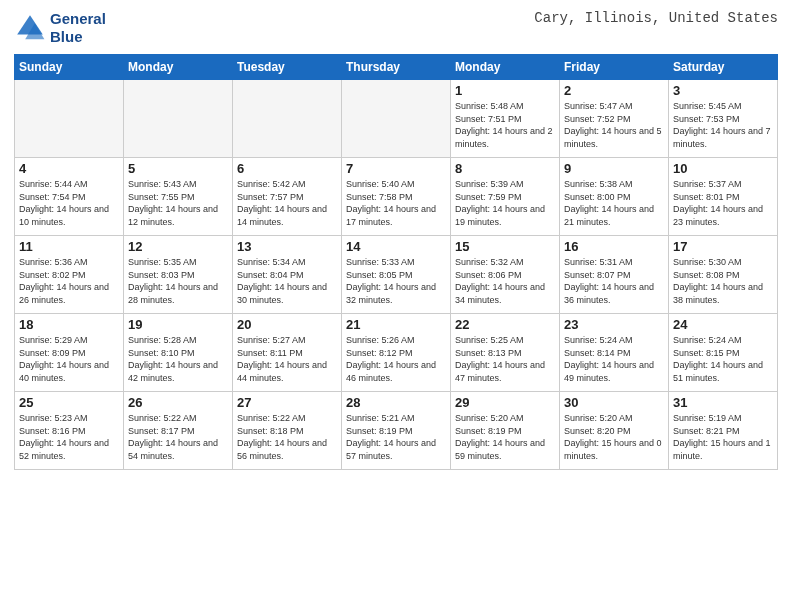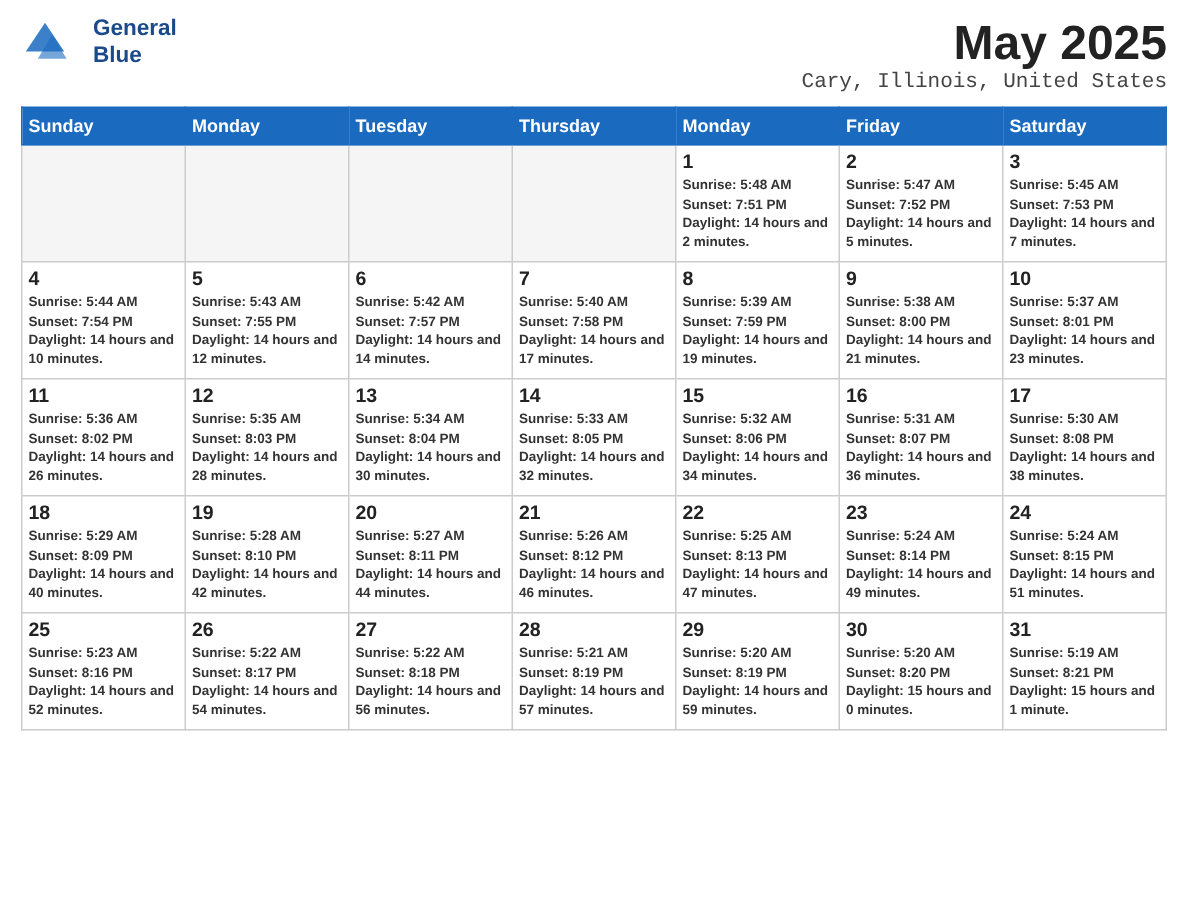--- a/index.html
+++ b/index.html
@@ -16,21 +16,21 @@
     }
     .header {
       display: flex;
       justify-content: space-between;
       align-items: flex-start;
       margin-bottom: 8px;
     }
     .logo {
       display: flex;
       align-items: center;
-      gap: 16px;
+      gap: 4px;
     }
     .logo-text {
       font-size: 15px;
       font-weight: bold;
       color: #1a4a8a;
       line-height: 1.2;
     }
     .logo-icon {
       width: 32px;
       height: 32px;
@@ -77,40 +77,38 @@
     .day-num {
       font-size: 13px;
       font-weight: bold;
       margin-bottom: 2px;
       display: block;
     }
     .day-info {
       font-size: 9px;
       line-height: 1.4;
       color: #333;
-      font-weight: bold;
     }
   </style>
 </head>
 <body>
 
 <div class="container">
   <div class="header">
     <div class="logo">
       <svg class="logo-icon" viewBox="0 0 40 40">
         <polygon points="20,4 36,28 4,28" fill="#1a6abf" opacity="0.85"></polygon>
         <polygon points="26,14 38,34 14,34" fill="#1a6abf" opacity="0.6"></polygon>
       </svg>
       <div class="logo-text">
         <div>General</div>
         <div>Blue</div>
       </div>
     </div>
     <div class="title-block">
-      <div class="month-title">May 2025</div>
       <div class="location">Cary, Illinois, United States</div>
     </div>
   </div>
 
   <table class="calendar">
     <thead>
       <tr>
       <th>Sunday</th>
           <th>Monday</th>
           <th>Tuesday</th>

